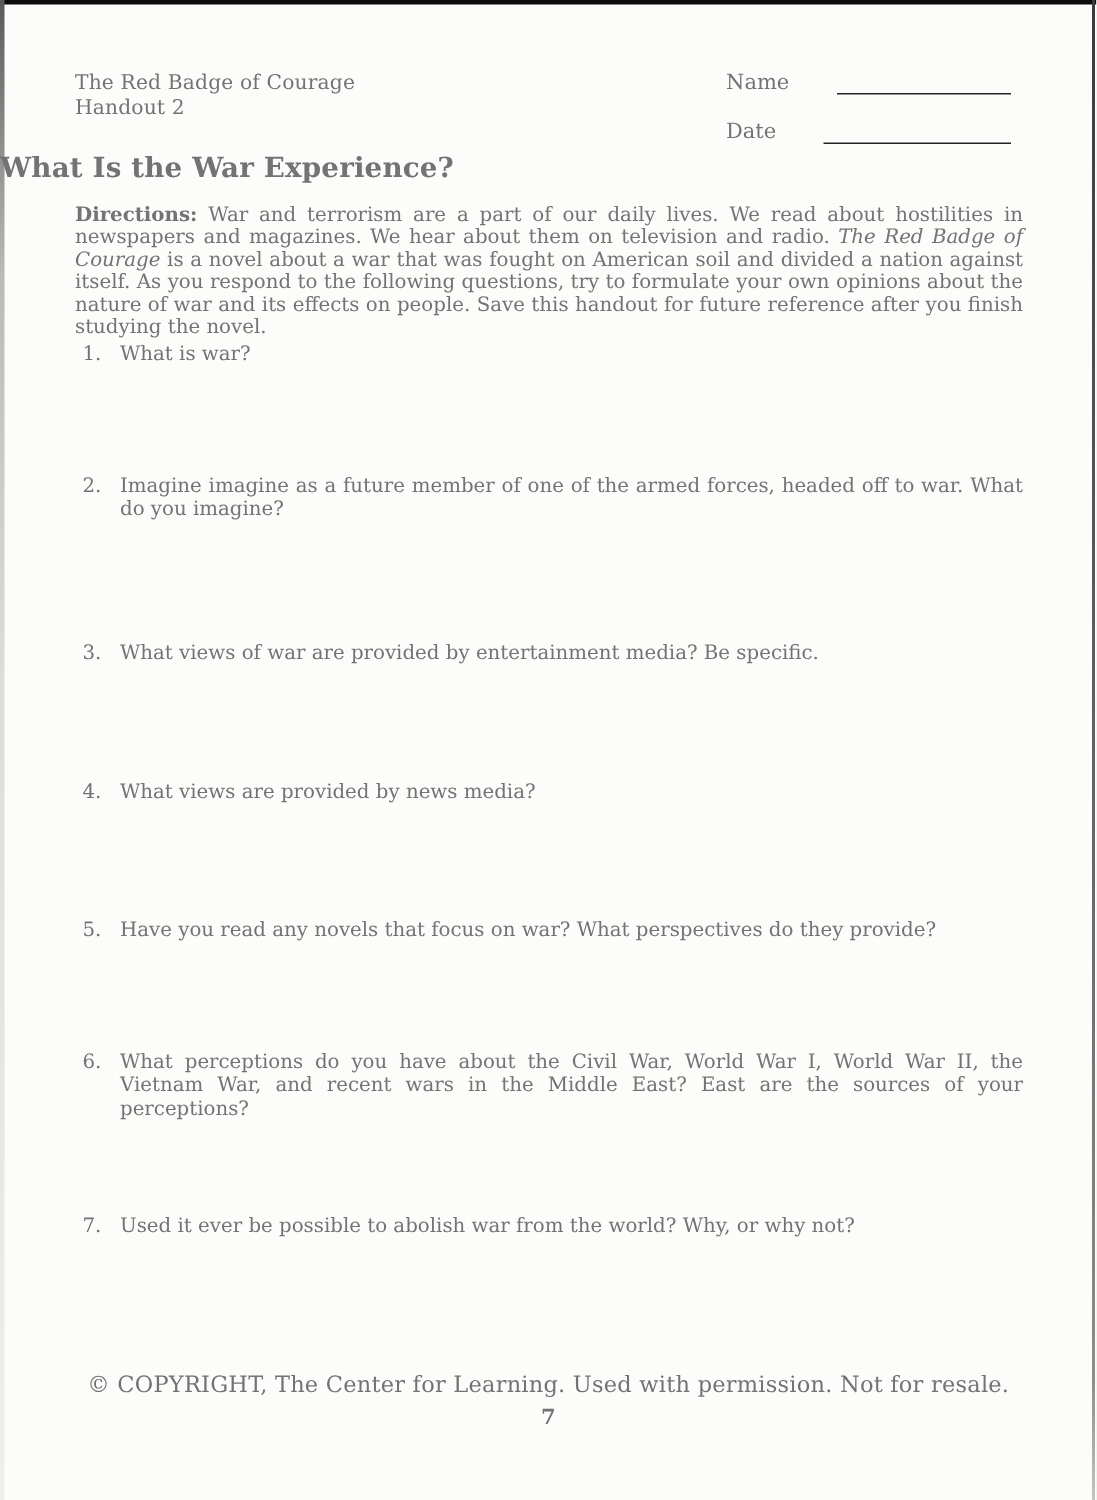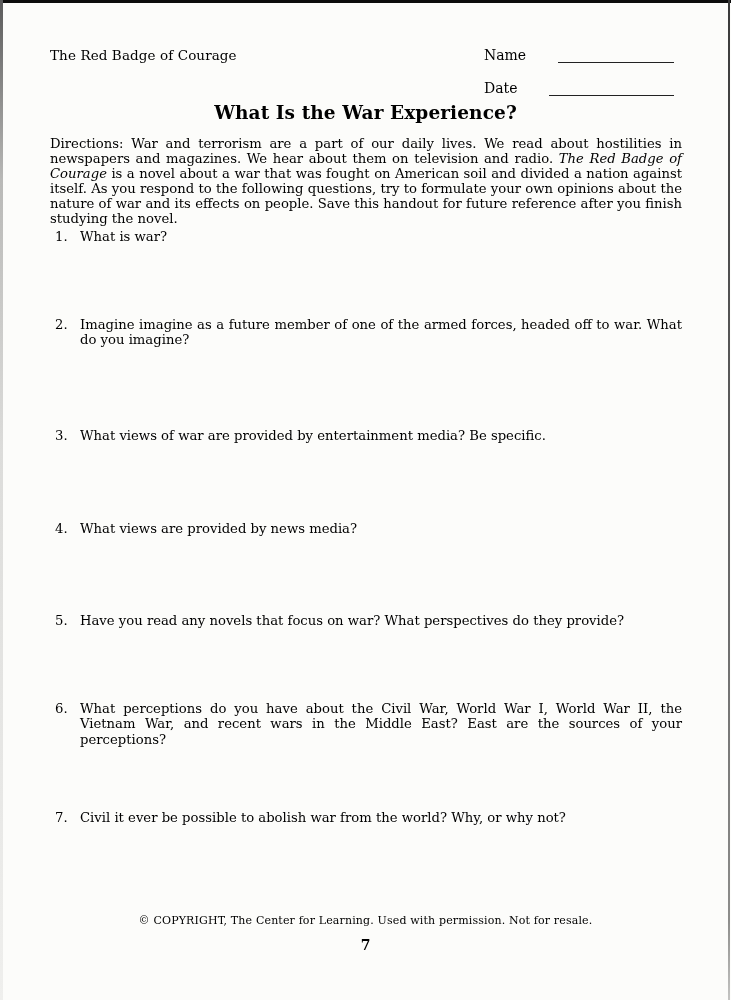--- a/index.html
+++ b/index.html
@@ -7,21 +7,21 @@
     padding: 0;
     background: #e9e9e7;
     font-family: "DejaVu Serif", "Liberation Serif", serif;
   }
   .page {
     position: relative;
     width: 731px;
     height: 1000px;
     margin: 0 auto;
     background: #fcfcfa;
-    color: #000000;
+    color: #737373;
     overflow: hidden;
   }
   
   .edge-top {
     position: absolute; top: 0; left: 0;
     width: 731px; height: 3px;
     background: #0c0c0c;
   }
   .edge-right {
     position: absolute; top: 0; right: 1px;
@@ -58,36 +58,35 @@
     flex: 1 1 auto;
     border-bottom: 1.6px solid #222;
     height: 15px;
   }
 
   .title {
     position: absolute;
     left: 0; top: 102px;
     width: 731px;
     margin: 0;
-    text-align: center;
     font-size: 18.5px;
     font-weight: bold;
     letter-spacing: 0.1px;
   }
 
   .directions {
     position: absolute;
     left: 50px; top: 136px;
     width: 632px;
     margin: 0;
     font-size: 13.2px;
     line-height: 15.1px;
     text-align: justify;
   }
-  .bold { font-weight: normal; }
+  .bold { font-weight: bold; }
   .italic { font-style: italic; }
 
   .question {
     position: absolute;
     left: 50px;
     width: 632px;
     font-size: 13.2px;
     line-height: 15.3px;
   }
   .qnum {
@@ -98,21 +97,21 @@
   .qtext {
     margin-left: 30px;
     text-align: justify;
   }
 
   .footer-copyright {
     position: absolute;
     left: 0; top: 914px;
     width: 731px;
     text-align: center;
-    font-size: 11px;
+    font-size: 15px;
     letter-spacing: 0.15px;
   }
   .page-number {
     position: absolute;
     left: 0; top: 937px;
     width: 731px;
     text-align: center;
     font-size: 14px;
     font-weight: bold;
   }
@@ -120,20 +119,21 @@
 </head>
 <body>
 
 <div class="page">
   <div class="edge-top"></div>
   <div class="edge-right"></div>
   <div class="edge-left"></div>
 
   <div class="header-left">
     <div>The Red Badge of Courage</div>
+    <div>Handout 2</div>
   </div>
 
   <div class="header-right">
     <div class="fill-line">
       <span>Name</span>
       <span class="blank"></span>
     </div>
     <div class="fill-line date-row">
       <span>Date</span>
       <span class="blank"></span>
@@ -169,18 +169,18 @@
     <div class="qtext">Have you read any novels that focus on war? What perspectives do they provide?</div>
   </div>
 
   <div class="question" style="top:701px">
     <span class="qnum">6.</span>
     <div class="qtext">What perceptions do you have about the Civil War, World War I, World War II, the Vietnam War, and recent wars in the Middle East? East are the sources of your perceptions?</div>
   </div>
 
   <div class="question" style="top:810px">
     <span class="qnum">7.</span>
-    <div class="qtext">Civil it ever be possible to abolish war from the world? Why, or why not?</div>
+    <div class="qtext">Used it ever be possible to abolish war from the world? Why, or why not?</div>
   </div>
 
   <div class="footer-copyright">© COPYRIGHT, The Center for Learning. Used with permission. Not for resale.</div>
   <div class="page-number">7</div>
 </div>
 
 </body></html>

